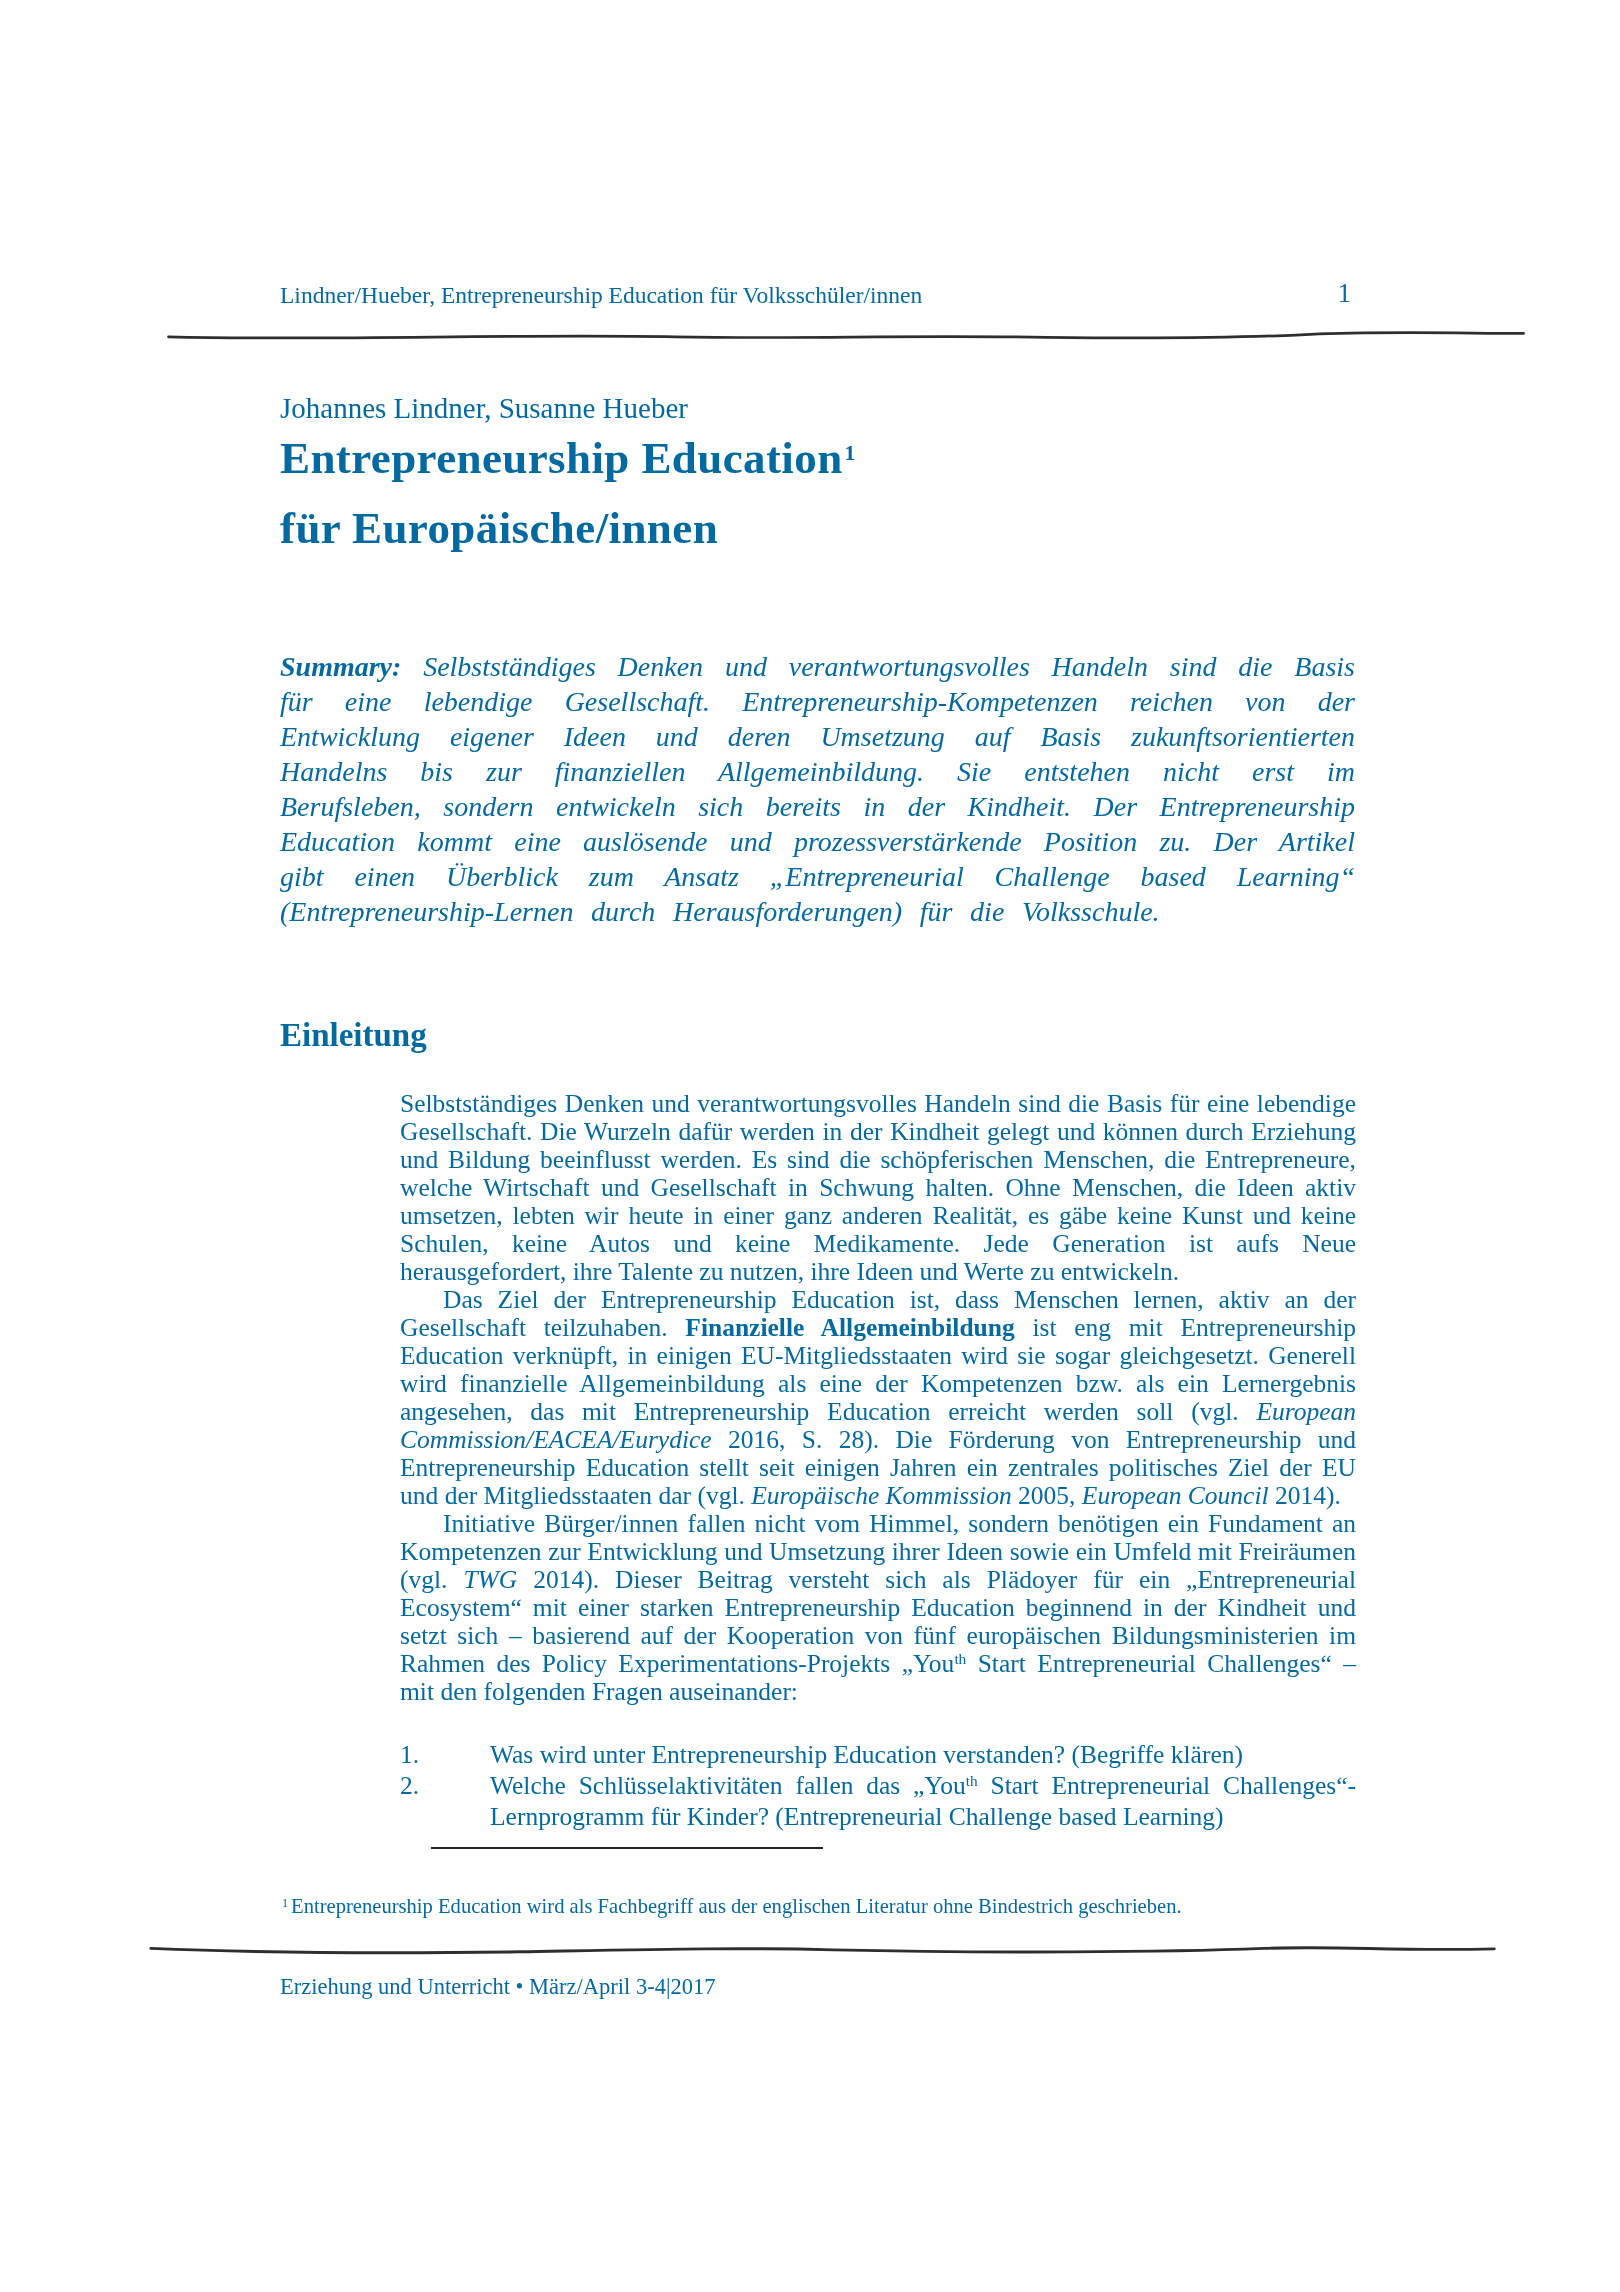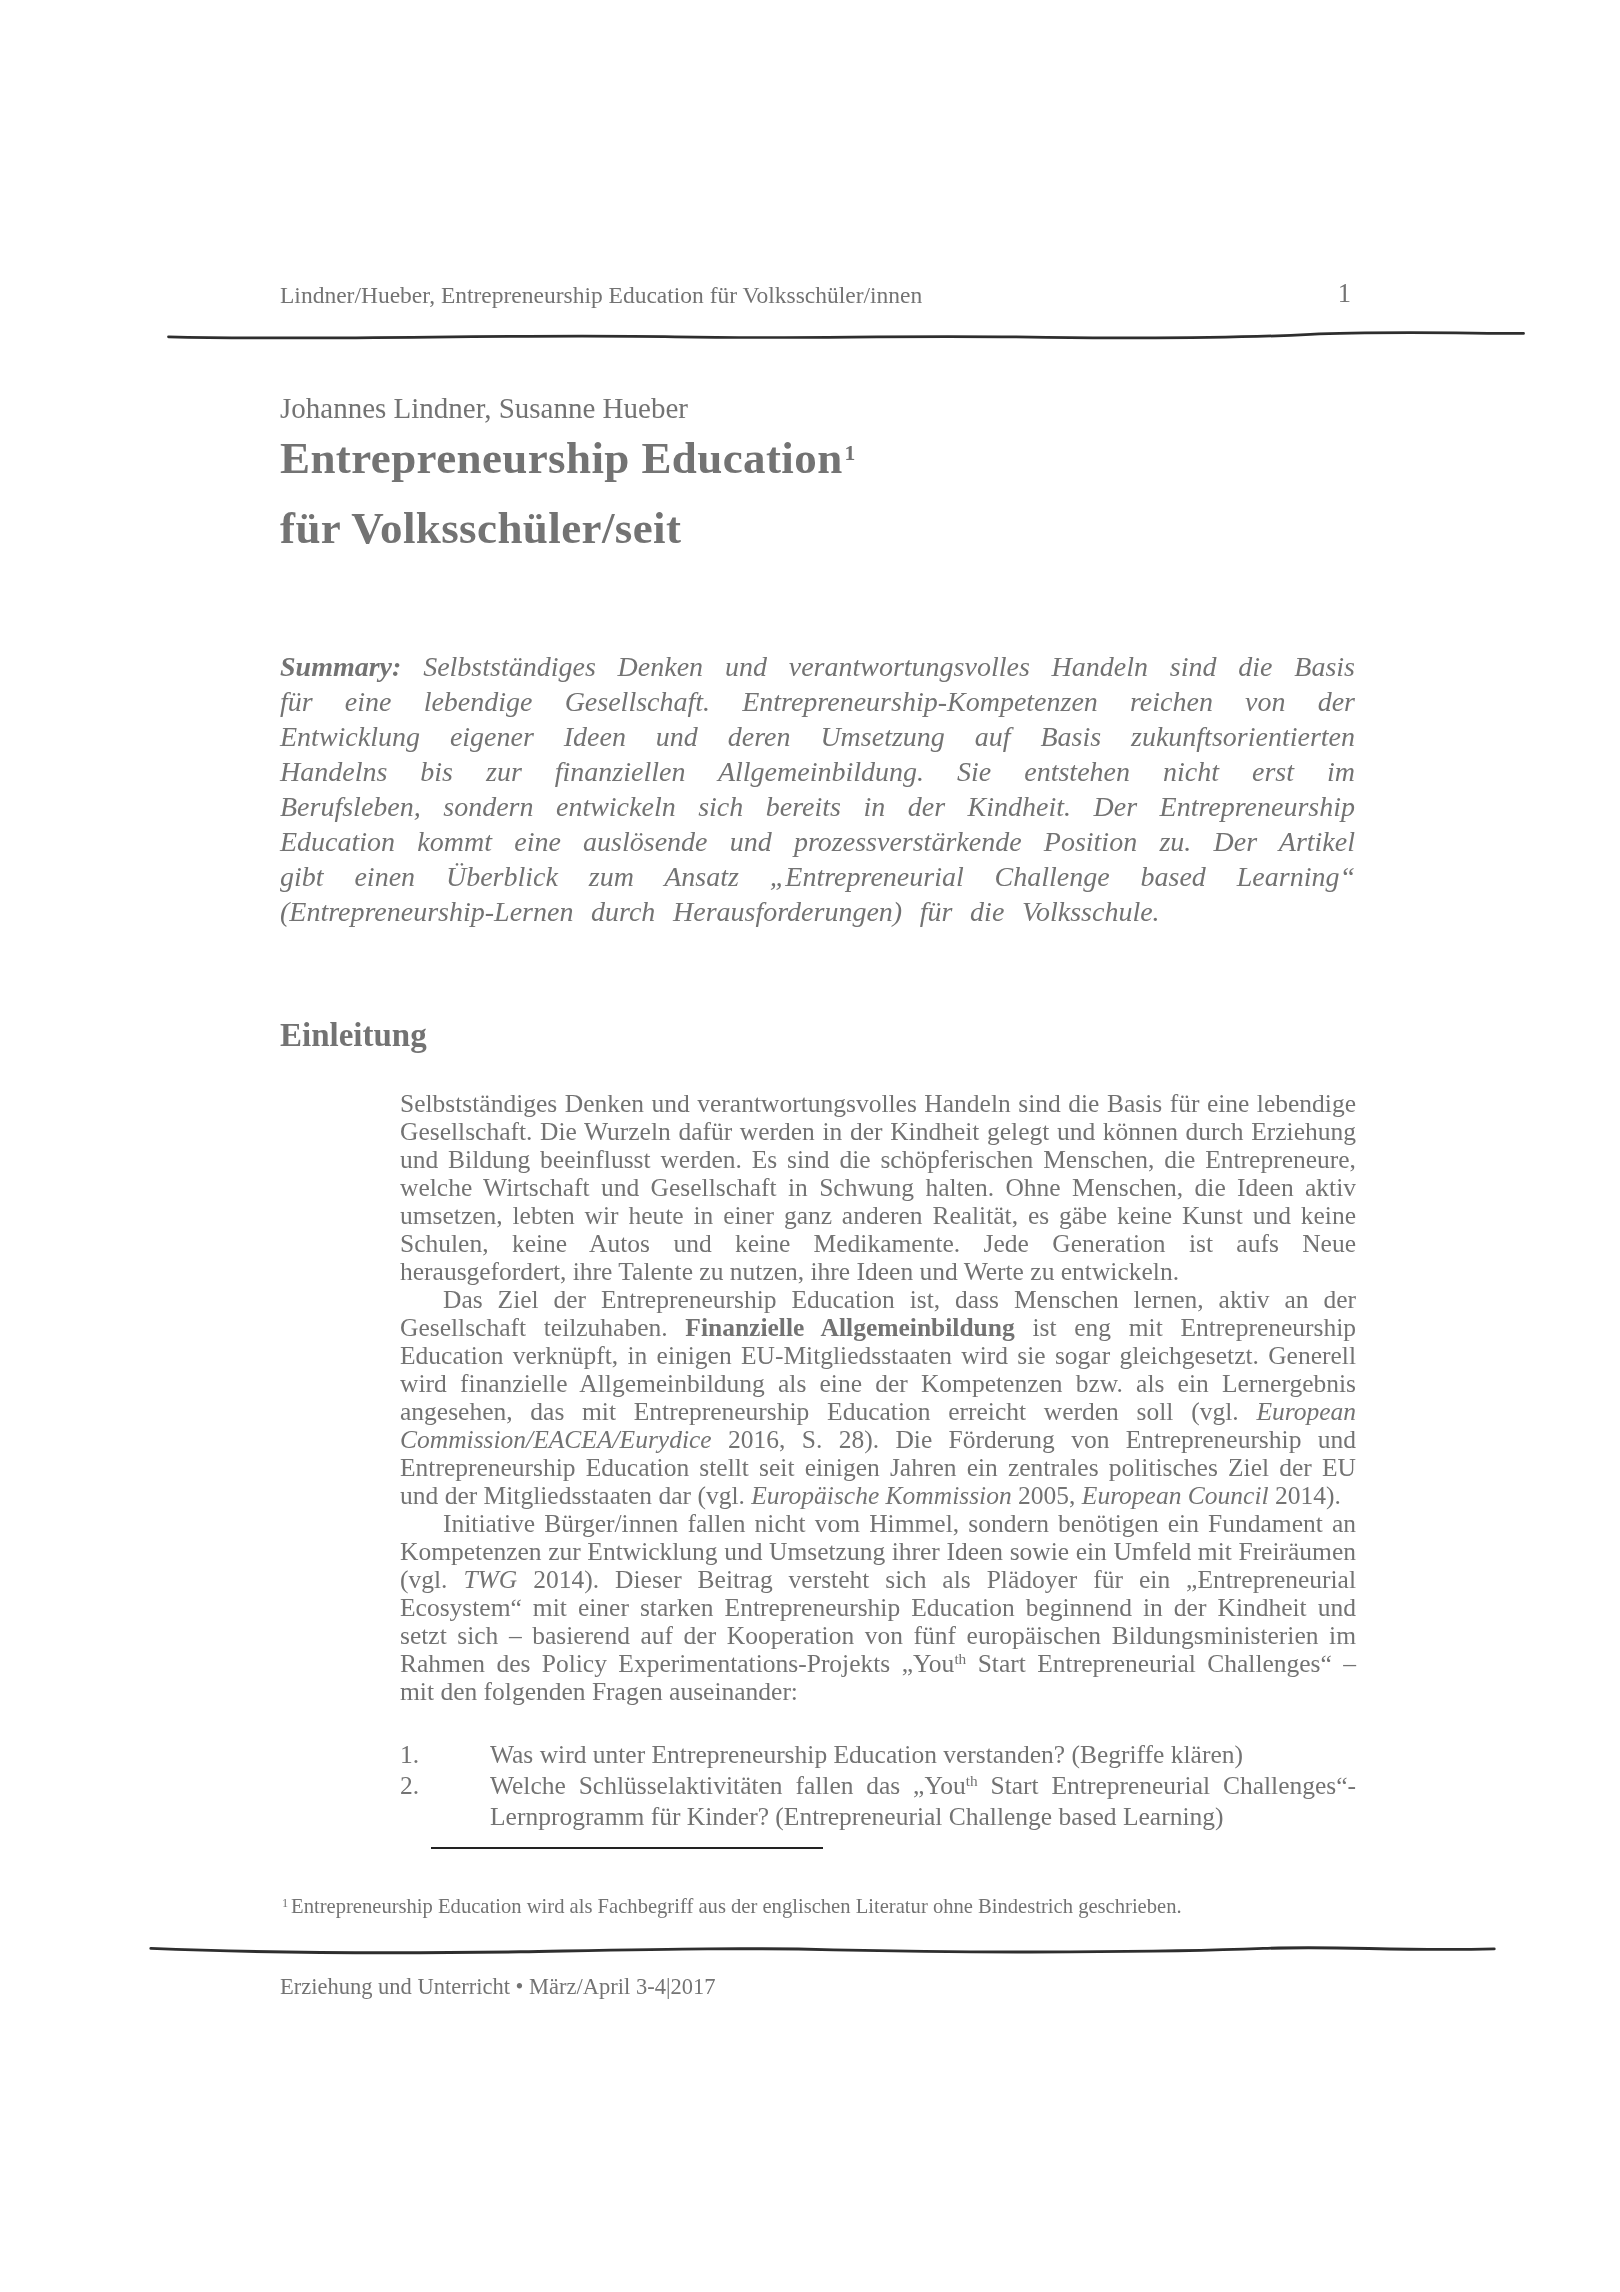--- a/index.html
+++ b/index.html
@@ -1,20 +1,20 @@
 <!DOCTYPE html>
 <html lang="de"><head>
 <meta charset="utf-8">
 <style>
   html, body { margin:0; padding:0; background:#ffffff; }
   .page {
     position:relative;
     width:1620px; height:2110px;
     background:#ffffff;
-    color:#737373;
+    color:#0369a1;
     font-family:"Liberation Serif", serif;
     overflow:hidden;
   }
   
   .header-row { position:absolute; left:280px; top:282px; width:1075px; font-size:23.5px; line-height:27.4px; }
   .running-title { display:inline-block; }
   .pagenum { position:absolute; right:3.9px; top:-2px; font-size:26.5px; }
   .header-rule { position:absolute; left:165px; top:329px; }
   
   .authors { position:absolute; left:280px; top:392px; font-size:29px; }
@@ -55,21 +55,21 @@
     <span class="pagenum">1</span>
   </div>
 
   <svg class="header-rule" width="1364" height="13.7" viewBox="0 0 1392 14">
     <path d="M2,8 C180,12 340,5 520,8 C660,10.5 740,6 900,8.5 C1020,10 1120,8 1170,5.5 C1230,2.5 1300,4 1388,4.5" fill="none" stroke-width="2.8" stroke-linecap="round" stroke="#2e2e2e"></path>
   </svg>
 
   <div class="authors">Johannes Lindner, Susanne Hueber</div>
 
   <h1 class="title"><span>Entrepreneurship Education</span><span class="t-sup">1</span><br>
-    <span>für Volksschüler/seit</span>
+    <span>für Europäische/innen</span>
   </h1>
 
   <p class="summary"><span class="sum-label">Summary:</span><span> Selbstständiges Denken und verantwortungsvolles Handeln sind die Basis für eine lebendige Gesellschaft. Entrepreneurship-Kompetenzen reichen von der Entwicklung eigener Ideen und deren Umsetzung auf Basis zukunftsorientierten Handelns bis zur finanziellen Allgemeinbildung. Sie entstehen nicht erst im Berufsleben, sondern entwickeln sich bereits in der Kindheit. Der Entrepreneurship Education kommt eine auslösende und prozessverstärkende Position zu. Der Artikel gibt einen Überblick zum Ansatz „Entrepreneurial Challenge based Learning“ (Entrepreneurship-Lernen durch Herausforderungen) für die Volksschule.</span></p>
 
   <h2 class="section-heading">Einleitung</h2>
 
   <div class="body-block">
     <p class="bp">Selbstständiges Denken und verantwortungsvolles Handeln sind die Basis für eine lebendige Gesellschaft. Die Wurzeln dafür werden in der Kindheit gelegt und können durch Erziehung und Bildung beeinflusst werden. Es sind die schöpferischen Menschen, die Entrepreneure, welche Wirtschaft und Gesellschaft in Schwung halten. Ohne Menschen, die Ideen aktiv umsetzen, lebten wir heute in einer ganz anderen Realität, es gäbe keine Kunst und keine Schulen, keine Autos und keine Medikamente. Jede Generation ist aufs Neue herausgefordert, ihre Talente zu nutzen, ihre Ideen und Werte zu entwickeln.</p>
 
     <p class="bp indent"><span>Das Ziel der Entrepreneurship Education ist, dass Menschen lernen, aktiv an der Gesellschaft teilzuhaben. </span><b>Finanzielle Allgemeinbildung</b><span> ist eng mit Entrepreneurship Education verknüpft, in einigen EU-Mitgliedsstaaten wird sie sogar gleichgesetzt. Generell wird finanzielle Allgemeinbildung als eine der Kompetenzen bzw. als ein Lernergebnis angesehen, das mit Entrepreneurship Education erreicht werden soll (vgl. </span><i>European Commission/EACEA/Eurydice</i><span> 2016, S. 28). Die Förderung von Entrepreneurship und Entrepreneurship Education stellt seit einigen Jahren ein zentrales politisches Ziel der EU und der Mitgliedsstaaten dar (vgl. </span><i>Europäische Kommission</i><span> 2005, </span><i>European Council</i><span> 2014).</span></p>

